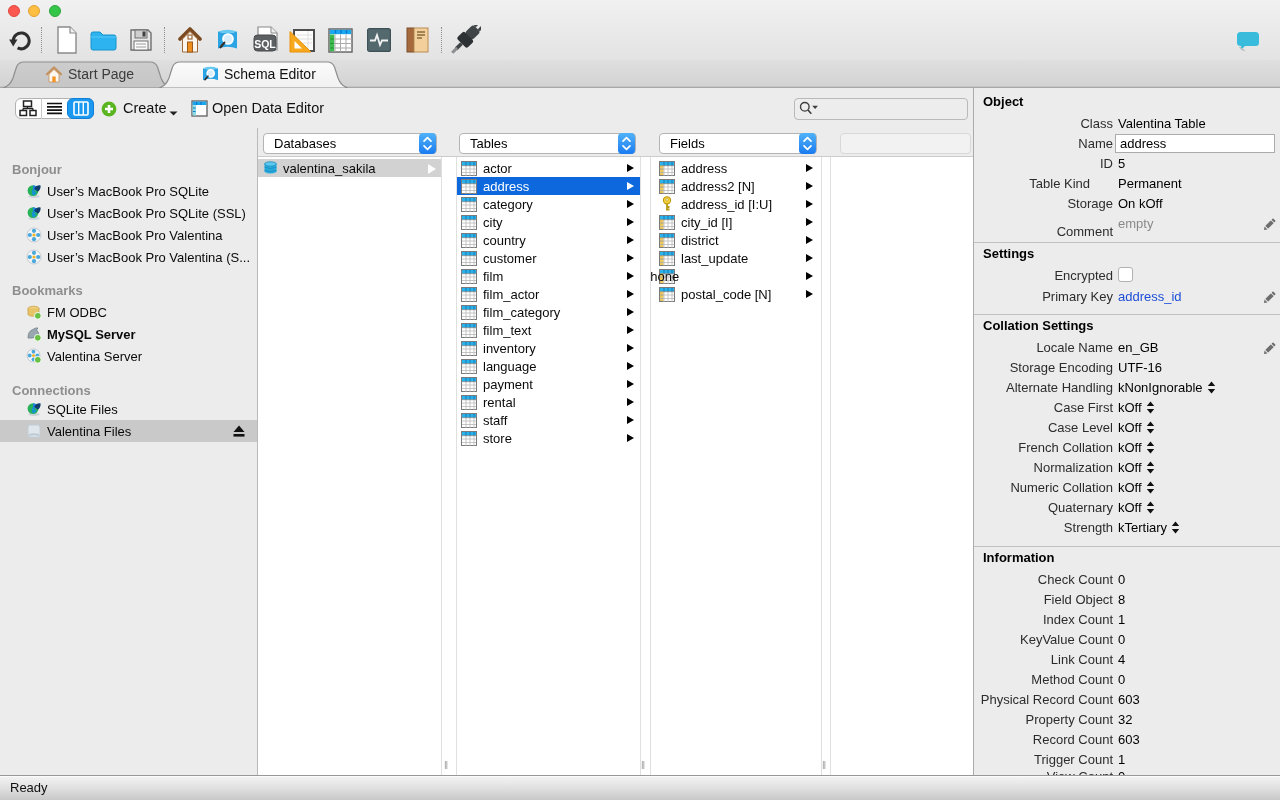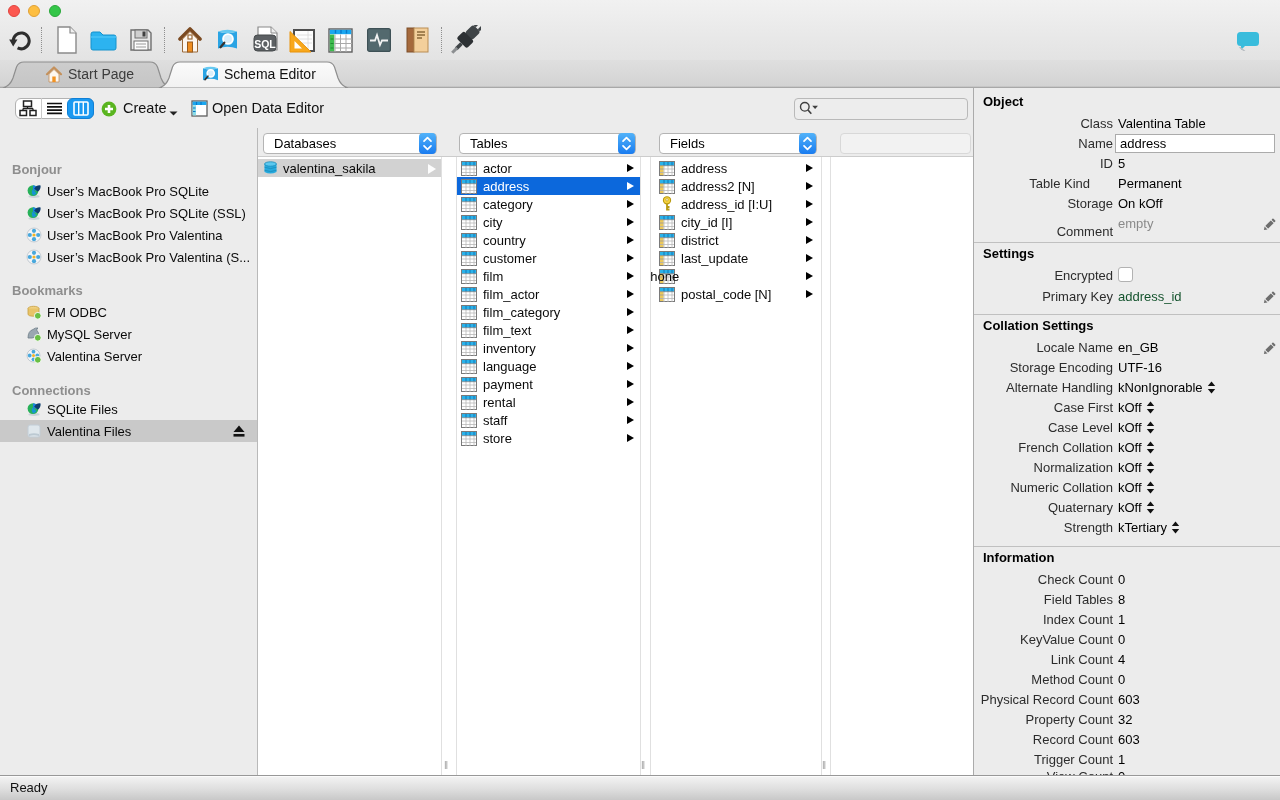--- a/index.html
+++ b/index.html
@@ -218,21 +218,21 @@
 <svg class="abs" style="left:26px; top:304px;" width="16" height="16" viewBox="0 0 16 16">
  <ellipse cx="7.5" cy="4.5" rx="5.5" ry="2.2" fill="#f0d080" stroke="#c8a040" stroke-width="0.8"></ellipse>
  <path d="M2 4.5 L2 10 Q2 12.2 7.5 12.2 Q13 12.2 13 10 L13 4.5" fill="#e8c468" stroke="#c8a040" stroke-width="0.8"></path>
  <circle cx="11.8" cy="11.8" r="3.4" fill="#6abf45" stroke="#fff" stroke-width="0.9"></circle>
 </svg>
 <div class="abs srow" style="left:47px; top:305px;">FM ODBC</div>
 <svg class="abs" style="left:26px; top:326px;" width="16" height="16" viewBox="0 0 16 16">
  <path d="M2 12 Q2 5 7 3.5 Q9 1.5 12 2 Q10.5 3 10.8 4.2 Q13 6.5 13 10 L11 8.5 Q10 12 6 12 Z" fill="#9aa7b1" stroke="#6f7d88" stroke-width="0.8"></path>
  <circle cx="11.8" cy="11.8" r="3.4" fill="#6abf45" stroke="#fff" stroke-width="0.9"></circle>
 </svg>
-<div class="abs srow" style="left:47px; top:327px;">MySQL Server</div>
+<div class="abs srow" style="left:47px; top:327px;font-weight:bold;">MySQL Server</div>
 <svg class="abs" style="left:26px; top:348px;" width="16" height="16" viewBox="0 0 16 16">
  <circle cx="7.5" cy="7.5" r="6.5" fill="#f3f5f7" stroke="#b9c2c9" stroke-width="0.8"></circle>
  <circle cx="7.5" cy="3.7" r="1.9" fill="#49a8dc"></circle>
     <circle cx="11.3" cy="7.5" r="1.9" fill="#49a8dc"></circle>
  <circle cx="7.5" cy="11.3" r="1.9" fill="#49a8dc"></circle>
     <circle cx="3.7" cy="7.5" r="1.9" fill="#49a8dc"></circle>
  <circle cx="7.5" cy="7.5" r="1.5" fill="#f7b322"></circle>
  <circle cx="11.8" cy="11.8" r="3.4" fill="#6abf45" stroke="#fff" stroke-width="0.9"></circle>
 </svg>
 <div class="abs srow" style="left:47px; top:349px;">Valentina Server</div>
@@ -543,21 +543,21 @@
         <rect x="5.5" y="3.6" width="4" height="7.8" rx="0.5" fill="#6e6e6e"></rect>
         <path d="M5.5 12.4 L9.5 12.4 L7.5 15.4 Z" fill="#6e6e6e"></path>
         <rect x="5.5" y="0.6" width="4" height="2.2" rx="0.8" fill="#6e6e6e"></rect>
       </g>
     </svg>
 <div class="abs" style="left:0; top:154px; width:306px; height:1px; background:#c0c0c0;"></div>
 <div class="abs hdr" style="left:9px; top:158px;">Settings</div>
 <div class="abs" style="left:0px; top:180px; width:139px; text-align:right; font-size:13px; color:#2c2c2c;">Encrypted</div>
 <div class="abs" style="left:144px; top:179px; width:15px; height:15px; background:#fff; border:1px solid #b2b2b2; border-radius:3px;"></div>
 <div class="abs" style="left:0px; top:201px; width:139px; text-align:right; font-size:13px; color:#2c2c2c; white-space:nowrap;">Primary Key</div>
-<div class="abs" style="left:144px; top:201px; font-size:13px; color:#14532d; white-space:nowrap;text-align:right;">address_id</div>
+<div class="abs" style="left:144px; top:201px; font-size:13px; color:#1d4ed8; white-space:nowrap;text-align:right;">address_id</div>
 <svg class="abs" style="left:288px; top:202px;" width="15" height="15" viewBox="0 0 15 15">
       <g transform="rotate(45 7.5 7.5)">
         <rect x="5.5" y="3.6" width="4" height="7.8" rx="0.5" fill="#6e6e6e"></rect>
         <path d="M5.5 12.4 L9.5 12.4 L7.5 15.4 Z" fill="#6e6e6e"></path>
         <rect x="5.5" y="0.6" width="4" height="2.2" rx="0.8" fill="#6e6e6e"></rect>
       </g>
     </svg>
 <div class="abs" style="left:0; top:226px; width:306px; height:1px; background:#c0c0c0;"></div>
 <div class="abs hdr" style="left:9px; top:230px;">Collation Settings</div>
 <div class="abs" style="left:0px; top:252px; width:139px; text-align:right; font-size:13px; color:#2c2c2c; white-space:nowrap;">Locale Name</div>
@@ -608,21 +608,21 @@
       </svg></div>
 <div class="abs" style="left:0px; top:432px; width:139px; text-align:right; font-size:13px; color:#2c2c2c; white-space:nowrap;">Strength</div>
 <div class="abs" style="left:144px; top:432px; font-size:13px; color:#000; white-space:nowrap;">kTertiary<svg style="margin-left:4px; vertical-align:-2px;" width="9" height="13" viewBox="0 0 9 13">
         <path d="M4.5 0.5 L8.2 5 L0.8 5 Z" fill="#111"></path>
         <path d="M4.5 12.5 L8.2 8 L0.8 8 Z" fill="#111"></path>
       </svg></div>
 <div class="abs" style="left:0; top:458px; width:306px; height:1px; background:#c0c0c0;"></div>
 <div class="abs hdr" style="left:9px; top:462px;">Information</div>
 <div class="abs" style="left:0px; top:484px; width:139px; text-align:right; font-size:13px; color:#2c2c2c; white-space:nowrap;">Check Count</div>
 <div class="abs" style="left:144px; top:484px; font-size:13px; color:#000; white-space:nowrap;">0</div>
-<div class="abs" style="left:0px; top:504px; width:139px; text-align:right; font-size:13px; color:#2c2c2c; white-space:nowrap;">Field Tables</div>
+<div class="abs" style="left:0px; top:504px; width:139px; text-align:right; font-size:13px; color:#2c2c2c; white-space:nowrap;">Field Object</div>
 <div class="abs" style="left:144px; top:504px; font-size:13px; color:#000; white-space:nowrap;">8</div>
 <div class="abs" style="left:0px; top:524px; width:139px; text-align:right; font-size:13px; color:#2c2c2c; white-space:nowrap;">Index Count</div>
 <div class="abs" style="left:144px; top:524px; font-size:13px; color:#000; white-space:nowrap;">1</div>
 <div class="abs" style="left:0px; top:544px; width:139px; text-align:right; font-size:13px; color:#2c2c2c; white-space:nowrap;">KeyValue Count</div>
 <div class="abs" style="left:144px; top:544px; font-size:13px; color:#000; white-space:nowrap;">0</div>
 <div class="abs" style="left:0px; top:564px; width:139px; text-align:right; font-size:13px; color:#2c2c2c; white-space:nowrap;">Link Count</div>
 <div class="abs" style="left:144px; top:564px; font-size:13px; color:#000; white-space:nowrap;">4</div>
 <div class="abs" style="left:0px; top:584px; width:139px; text-align:right; font-size:13px; color:#2c2c2c; white-space:nowrap;">Method Count</div>
 <div class="abs" style="left:144px; top:584px; font-size:13px; color:#000; white-space:nowrap;">0</div>
 <div class="abs" style="left:0px; top:604px; width:139px; text-align:right; font-size:13px; color:#2c2c2c; white-space:nowrap;">Physical Record Count</div>

